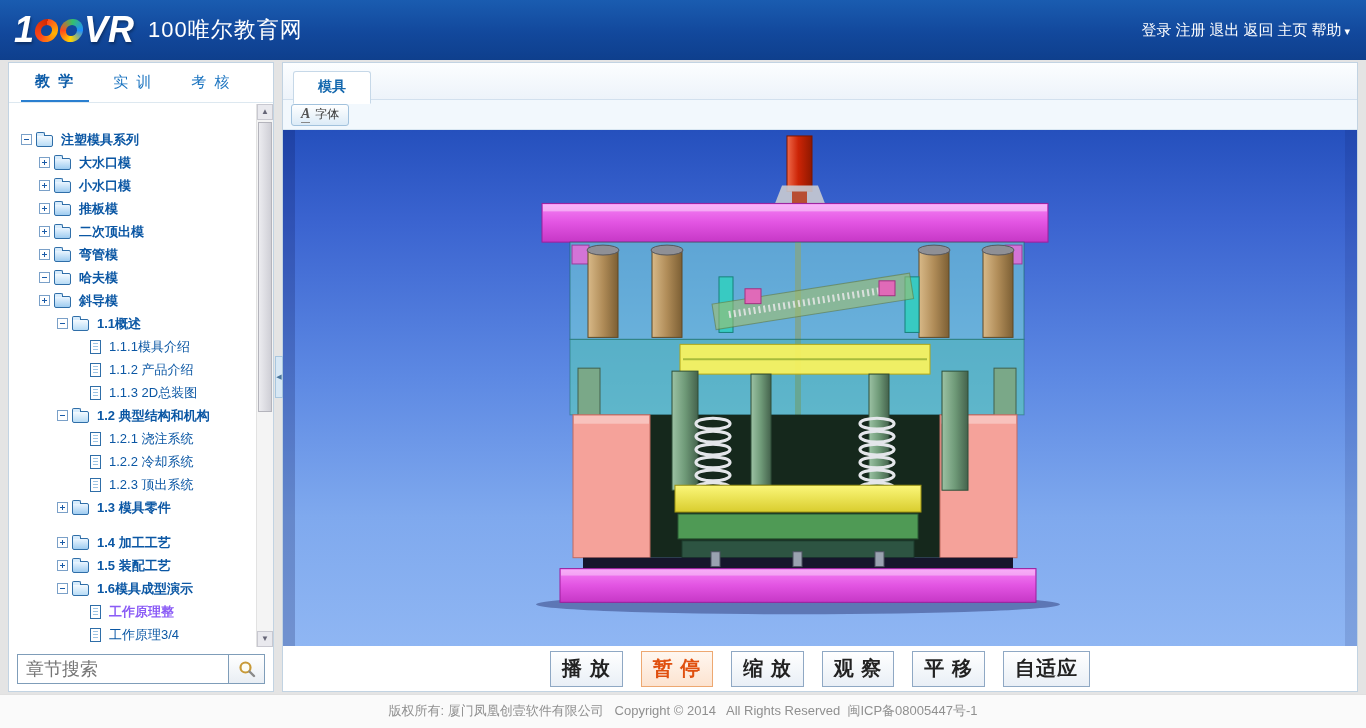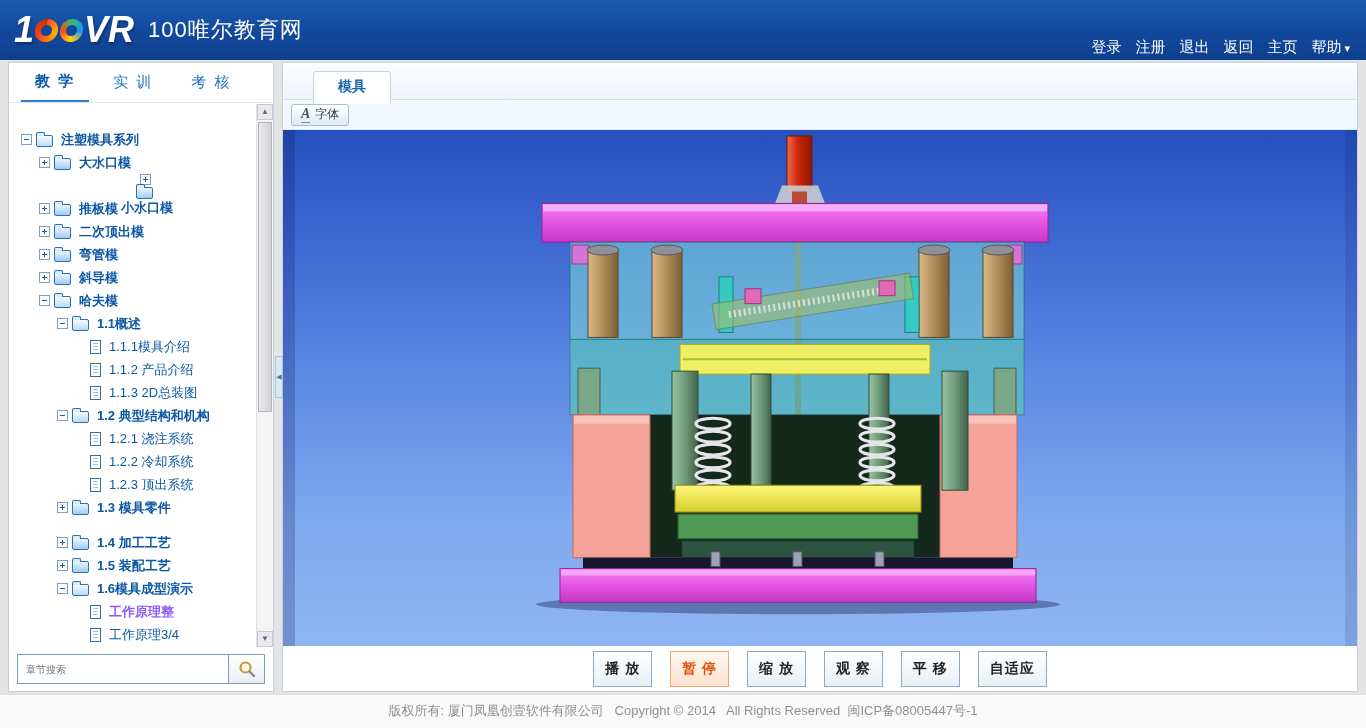--- a/index.html
+++ b/index.html
@@ -17,21 +17,21 @@
   .logo { font-style:italic; font-weight:bold; font-size:36px; display:flex; align-items:center;
     text-shadow:1px 2px 3px rgba(0,0,0,.35); cursor:pointer; }
   .ring { width:23px; height:23px; border-radius:50%; position:relative; display:inline-block;
     margin:0 1px; transform:skewX(-6deg); }
   .ring::after { content:''; position:absolute; top:6px; left:6px; right:6px; bottom:6px;
     border-radius:50%; background:#12489c; }
   .ring.r1 { background:conic-gradient(#ff4a1d,#ffb400,#ff4a1d 60%,#d42a00); }
   .ring.r2 { background:conic-gradient(#35c06a,#1e90ff,#ffd400,#ff4a1d,#35c06a); }
   .site-name { font-size:22px; margin-left:14px; letter-spacing:1px; }
   .header-nav { position:absolute; right:16px; top:0; height:60px; display:flex; align-items:center;
-    gap:14px; font-size:15px;margin-top:17px; }
+    gap:4px; font-size:15px; }
   .nav-link { cursor:pointer; white-space:nowrap; }
   .caret { display:inline-block; }
   .caret::after { content:'▾'; font-size:11px; margin-left:3px; }
 
   
   .sidebar { position:absolute; top:62px; left:8px; width:266px; bottom:36px; background:#fff;
     border:1px solid #c2d3e2; }
   .side-tabs { height:40px; border-bottom:1px solid #dde8f0; display:flex; align-items:stretch;
     padding-left:12px; gap:10px; }
   .side-tab { padding:0 14px; display:flex; align-items:center; font-size:15px; color:#1b74c0;
@@ -63,52 +63,52 @@
     border-left:1px solid #e2e2e2; }
   .scroll-arrow { position:absolute; left:0; width:16px; height:16px; background:#e9e9ee;
     border:1px solid #c8c8d0; color:#667; font-size:8px; line-height:14px; text-align:center; cursor:pointer; }
   .scroll-arrow.up { top:0; }
   .scroll-arrow.down { bottom:0; }
   .scroll-thumb { position:absolute; left:1px; top:18px; width:14px; height:290px;
     background:linear-gradient(90deg,#ececf0,#cfcfd6); border:1px solid #b4b4bc; cursor:pointer; }
 
   .search-bar { position:absolute; left:8px; right:8px; bottom:7px; height:30px; display:flex; }
   .search-input { flex:1; min-width:0; border:1px solid #7f9db9; height:30px; padding:0 8px;
-    font-size:10px; color:#444; outline:none; background:#fff; font-family:inherit; }
+    font-size:18px; color:#444; outline:none; background:#fff; font-family:inherit; }
   .search-btn { width:36px; height:30px; border:1px solid #7f9db9; border-left:none;
     background:linear-gradient(#ffffff,#e9eef4); display:flex; align-items:center; justify-content:center;
     cursor:pointer; padding:0; }
 
   
   .main { position:absolute; top:62px; left:282px; right:8px; bottom:36px; background:#fff;
     border:1px solid #c2d3e2; display:flex; flex-direction:column; }
   .collapse-handle { position:absolute; left:-8px; top:50%; transform:translateY(-50%); width:8px;
     height:42px; background:#d7e7f4; border:1px solid #a8c6de; display:flex; align-items:center;
     justify-content:center; color:#49759c; font-size:7px; cursor:pointer; z-index:3; }
   .tabstrip { height:37px; flex:none; background:linear-gradient(#fcfeff,#edf3fa);
     border-bottom:1px solid #d2e0ee; padding:7px 0 0 10px; }
   .doc-tab { display:inline-block; padding:6px 24px 7px; background:#fff; border:1px solid #c6d8e8;
     border-bottom-color:#fff; border-radius:3px 3px 0 0; font-size:14px; font-weight:bold;
-    color:#1468ae; position:relative; top:1px; cursor:pointer;margin-left:20px; }
+    color:#1468ae; position:relative; top:1px; cursor:pointer; }
   .toolbar { height:30px; flex:none; background:#f2f8fd; border-bottom:1px solid #d9e7f2;
     display:flex; align-items:center; padding-left:8px; }
   .font-btn { display:inline-flex; align-items:center; gap:5px; height:22px; padding:0 9px;
     border:1px solid #a2c2dd; border-radius:3px; background:linear-gradient(#ffffff,#dcebf7);
     font-size:12px; color:#333; cursor:pointer; font-family:inherit; }
   .font-glyph { font-family:"Liberation Serif","DejaVu Serif",serif; font-style:italic; font-weight:bold;
     font-size:14px; color:#555; line-height:1; border-bottom:1px solid #888; padding-bottom:1px; }
 
   .viewer { flex:1; position:relative; overflow:hidden;
     background:linear-gradient(180deg,#2550bd 0%, #3b64d0 18%, #5d89e3 48%, #7fa9ee 75%, #8fb6f3 100%); }
   .viewer svg { position:absolute; top:0; left:0; width:100%; height:100%; display:block; }
 
   .controls { height:45px; flex:none; background:#fff; display:flex; align-items:center;
     justify-content:center; gap:18px; }
   .ctrl { height:36px; padding:0 11px; border:1px solid #8fa8c4; border-radius:0;
-    background:linear-gradient(#ffffff,#e9eff6); font-size:14px; font-weight:bold; color:#222;
+    background:linear-gradient(#ffffff,#e9eff6); font-size:20px; font-weight:bold; color:#222;
     font-family:inherit; cursor:pointer; letter-spacing:1px; }
   .ctrl.active { color:#e0500f; border-color:#eda871; background:linear-gradient(#fff7f0,#fce3d0); }
 
   
   .footer { position:absolute; left:0; right:0; bottom:0; height:34px; background:#fafafa;
     border-top:1px solid #e0e0e0; color:#909090; font-size:13px; text-align:center;
     line-height:32px; white-space:pre; }
 </style>
 </head>
 <body>
@@ -143,49 +143,49 @@
       <div class="tree-row" style="padding-left: 6px;">
         <span class="tgl"></span>
         <span class="ico folder open"></span>
         <span class="tree-label bold">注塑模具系列</span>
       </div>
       <div class="tree-row" style="padding-left: 24px;">
         <span class="tgl plus"></span>
         <span class="ico folder"></span>
         <span class="tree-label bold">大水口模</span>
       </div>
-      <div class="tree-row" style="padding-left: 24px; flex-direction: column;">
+      <div class="tree-row" style="padding-left: 24px;">
         <span class="tgl plus"></span>
         <span class="ico folder"></span>
         <span class="tree-label bold">小水口模</span>
       </div>
       <div class="tree-row" style="padding-left: 24px;">
         <span class="tgl plus"></span>
         <span class="ico folder"></span>
         <span class="tree-label bold">推板模</span>
       </div>
       <div class="tree-row" style="padding-left: 24px;">
         <span class="tgl plus"></span>
         <span class="ico folder"></span>
         <span class="tree-label bold">二次顶出模</span>
       </div>
       <div class="tree-row" style="padding-left: 24px;">
         <span class="tgl plus"></span>
         <span class="ico folder"></span>
         <span class="tree-label bold">弯管模</span>
-      </div>
-      <div class="tree-row" style="padding-left: 24px;">
-        <span class="tgl plus"></span>
-        <span class="ico folder"></span>
-        <span class="tree-label bold">斜导模</span>
       </div>
       <div class="tree-row" style="padding-left: 24px;">
         <span class="tgl"></span>
         <span class="ico folder open"></span>
         <span class="tree-label bold">哈夫模</span>
+      </div>
+      <div class="tree-row" style="padding-left: 24px;">
+        <span class="tgl plus"></span>
+        <span class="ico folder"></span>
+        <span class="tree-label bold">斜导模</span>
       </div>
       <div class="tree-row" style="padding-left: 42px;">
         <span class="tgl"></span>
         <span class="ico folder open"></span>
         <span class="tree-label bold">1.1概述</span>
       </div>
       <div class="tree-row" style="padding-left: 60px;">
         <span class="tgl-spacer"></span>
         <span class="ico page"></span>
         <span class="tree-label">1.1.1模具介绍</span>

